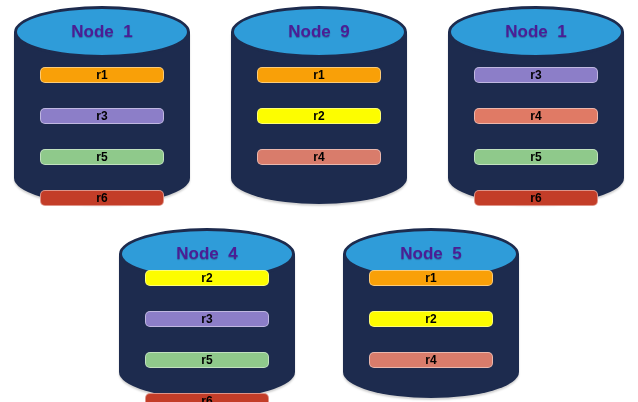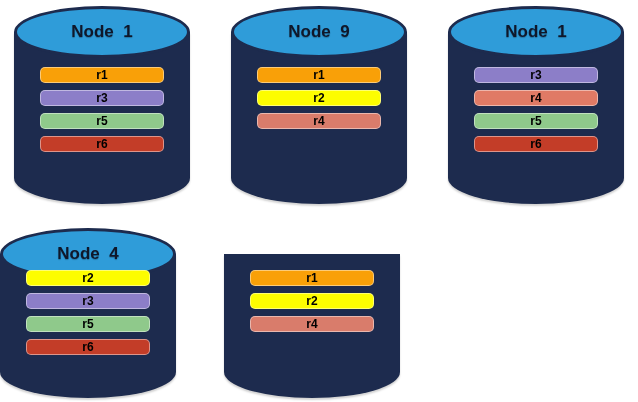--- a/index.html
+++ b/index.html
@@ -7,21 +7,21 @@
   body {
     width: 638px; height: 402px;
     font-family: "Liberation Sans", "DejaVu Sans", sans-serif;
     overflow: hidden;
     position: relative;
   }
   .canvas { width: 638px; height: 402px; position: relative; }
 
   .row { position: absolute; left: 0; width: 100%; display: flex; }
   .row-top { top: 6px; height: 198px; justify-content: space-between; padding: 0 14px; }
-  .row-bottom { top: 228px; height: 170px; gap: 48px; }
+  .row-bottom { top: 228px; height: 170px; justify-content: center; gap: 48px; }
 
   
   .cyl { position: relative; width: 176px; }
   .row-top .cyl { height: 198px; }
   .row-bottom .cyl { height: 170px; }
 
   .cyl-body {
     position: absolute; left: 0; right: 0; top: 26px; bottom: 0;
     background: #1D2B4E;
     border-radius: 0 0 50% 50% / 0 0 26px 26px;
@@ -30,30 +30,30 @@
   }
   .cyl-top {
     position: absolute; left: 0; right: 0; top: 0; height: 52px;
     background: #2F9CD9;
     border: 3px solid #1D2B4E;
     border-radius: 50%;
     z-index: 2;
     display: flex; align-items: center; justify-content: center;
   }
   .cyl-title {
-    color: #0f172a;
+    color: #4c1d95;
     font-weight: bold;
     font-size: 17px;
     white-space: pre;
     text-shadow: 0 1px 1px rgba(0,0,0,0.25);
   }
 
   .bars {
     position: absolute; left: 0; right: 0; z-index: 3;
-    display: flex; flex-direction: column; align-items: center; gap: 7px;
+    display: flex; flex-direction: column; align-items: center; gap: 25px;
   }
   .row-top .bars { top: 61px; }
   .row-bottom .bars { top: 42px; }
 
   .bar {
     width: 124px; height: 16px;
     border-radius: 5px;
     border: 1px solid rgba(255,255,255,0.45);
     display: flex; align-items: center; justify-content: center;
   }
@@ -151,20 +151,23 @@
             <span>r5</span>
           </div>
         <div class="bar" style="background-color: rgb(195, 61, 40);">
             <span>r6</span>
           </div>
       </div>
     </div>
 
     <div class="cyl">
       <div class="cyl-body"></div>
+      <div class="cyl-top">
+        <span class="cyl-title">Node  5</span>
+      </div>
       <div class="bars">
         <div class="bar" style="background-color: rgb(249, 160, 8);">
             <span>r1</span>
           </div>
         <div class="bar" style="background-color: rgb(253, 253, 0);">
             <span>r2</span>
           </div>
         <div class="bar" style="background-color: rgb(217, 124, 107);">
             <span>r4</span>
           </div>

